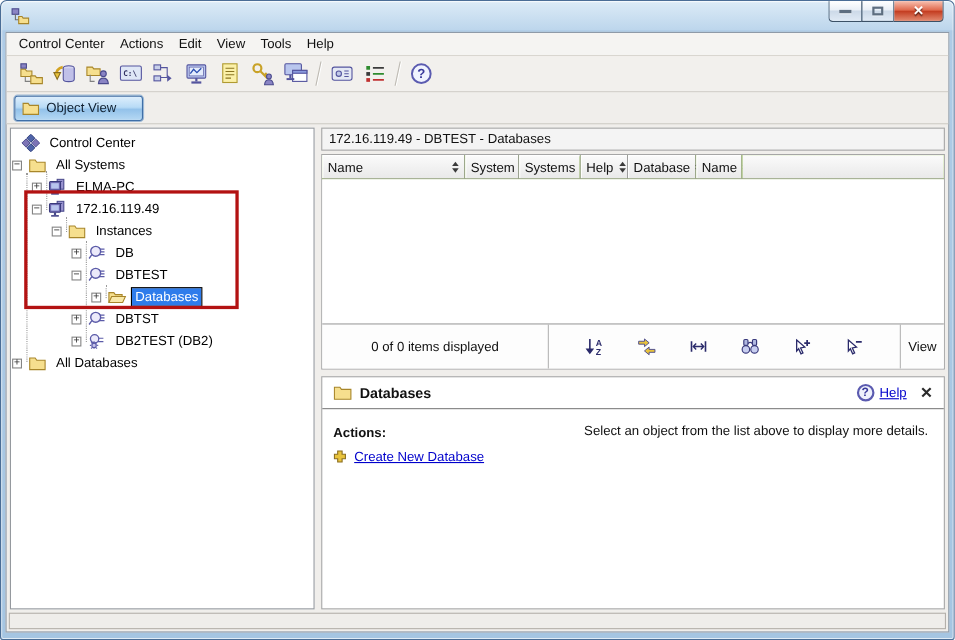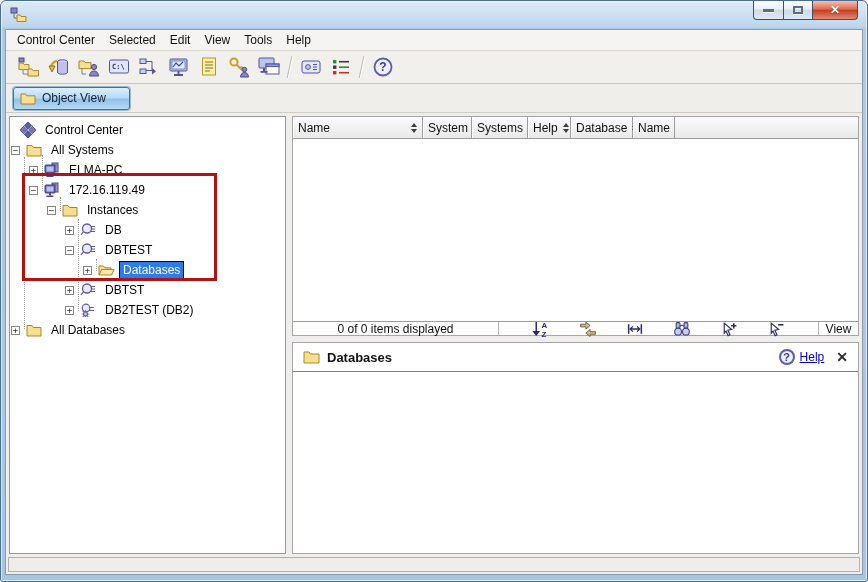--- a/index.html
+++ b/index.html
@@ -66,21 +66,21 @@
   .thead { display:flex; height:22px; background:#84cc16; border-bottom:1px solid #9d9d9d; }
   .hcell { display:flex; align-items:center; justify-content:space-between; padding:0 5px; font-size:12px; color:#111;
     background:linear-gradient(180deg,#fbfbfb,#e9e9e9); border-right:1px solid #9d9d9d; box-shadow:inset 1px 1px 0 #fff; }
   .hfill { flex:1; background:linear-gradient(180deg,#fbfbfb,#e9e9e9); }
   .sort { display:inline-flex; flex-direction:column; gap:2px; margin-left:5px; }
   .sort i { width:0; height:0; border-left:3px solid transparent; border-right:3px solid transparent; }
   .sort .up { border-bottom:4px solid #3b3b3b; }
   .sort .dn { border-top:4px solid #3b3b3b; }
   .tbody { flex:1; background:#fff; }
 
-  .tstatus { height:14px; border-top:1px solid #9d9d9d; display:flex; align-items:stretch; background:#fdfdfd; font-size:12px; }
+  .tstatus { height:41px; border-top:1px solid #9d9d9d; display:flex; align-items:stretch; background:#fdfdfd; font-size:12px; }
   .tstatus .sec { display:flex; align-items:center; }
   .sec.count { flex:0 0 205px; justify-content:center; color:#111; }
   .sec.icons { flex:1; border-left:1px solid #b5b5b5; justify-content:space-evenly; padding:0 4px; }
   .sec.viewsel { flex:0 0 125px; border-left:1px solid #b5b5b5; justify-content:space-between; padding:0 7px; color:#111; }
   .sec.viewbtn { flex:0 0 40px; border-left:1px solid #b5b5b5; justify-content:center; color:#111; }
   .tri-up { width:0; height:0; border-left:4px solid transparent; border-right:4px solid transparent; border-bottom:5px solid #222; }
 
   .splitter { height:6px; }
 
   
@@ -125,21 +125,21 @@
       <div class="cap close">
           <span class="glyph-close">✕</span>
         </div>
     </div>
   </div>
 
   <div class="client">
 
     <div class="menubar">
       <span class="menu-item">Control Center</span>
-      <span class="menu-item">Selected</span>
+      <span class="menu-item">Actions</span>
       <span class="menu-item">Edit</span>
       <span class="menu-item">View</span>
       <span class="menu-item">Tools</span>
       <span class="menu-item">Help</span>
     </div>
 
     <div class="toolbar">
       <div class="tbtn">
         <svg width="24" height="24" viewBox="0 0 24 24">
             <rect x="2" y="3" width="5" height="4" fill="#8a84c4" stroke="#4a4a8c"></rect>
@@ -365,20 +365,21 @@
           <span class="expander">+</span>
           <svg class="ticon" viewBox="0 0 18 16">
               <path d="M2 14 V3.5 h5 l1.4 2 H16 V14 z" fill="#f6df8e" stroke="#a8862a"></path>
             </svg>
           <span class="tlabel">All Databases</span>
         </div>
       </div>
 
       <div class="right-col">
 
+        <div class="obj-header">172.16.119.49 - DBTEST - Databases</div>
 
         <div class="table-box">
           <div class="thead">
             <div class="hcell" style="width:130px;">
               <span>Name</span>
               <span class="sort">
                   <i class="up"></i>
                   <i class="dn"></i>
                 </span>
             </div>
@@ -465,20 +466,30 @@
           <div class="dhead">
             <svg width="17" height="14" viewBox="0 0 17 14">
                 <path d="M1 13 V2 h5 l1.4 2 H16 V13 z" fill="#f6df8e" stroke="#a8862a"></path>
               </svg>
             <span class="dtitle">Databases</span>
             <span class="dspacer"></span>
             <span class="help-circ">?</span>
             <a class="help-link" href="#">Help</a>
             <span class="dclose">✕</span>
           </div>
+          <div class="dbody">
+            <div class="actions-label">Actions:</div>
+            <div class="create-row">
+              <svg width="12" height="12" viewBox="0 0 12 12">
+                  <path d="M4 1 h4 v3 h3 v4 h-3 v3 H4 V8 H1 V4 h3 z" fill="#e8c33c" stroke="#8a6d1f"></path>
+                </svg>
+              <a class="create-link" href="#">Create New Database</a>
+            </div>
+            <div class="details-msg">Select an object from the list above to display more details.</div>
+          </div>
         </div>
       </div>
     </div>
 
     <div class="statusbar"></div>
   </div>
 
   <div class="red-rect"></div>
 </div>
 

